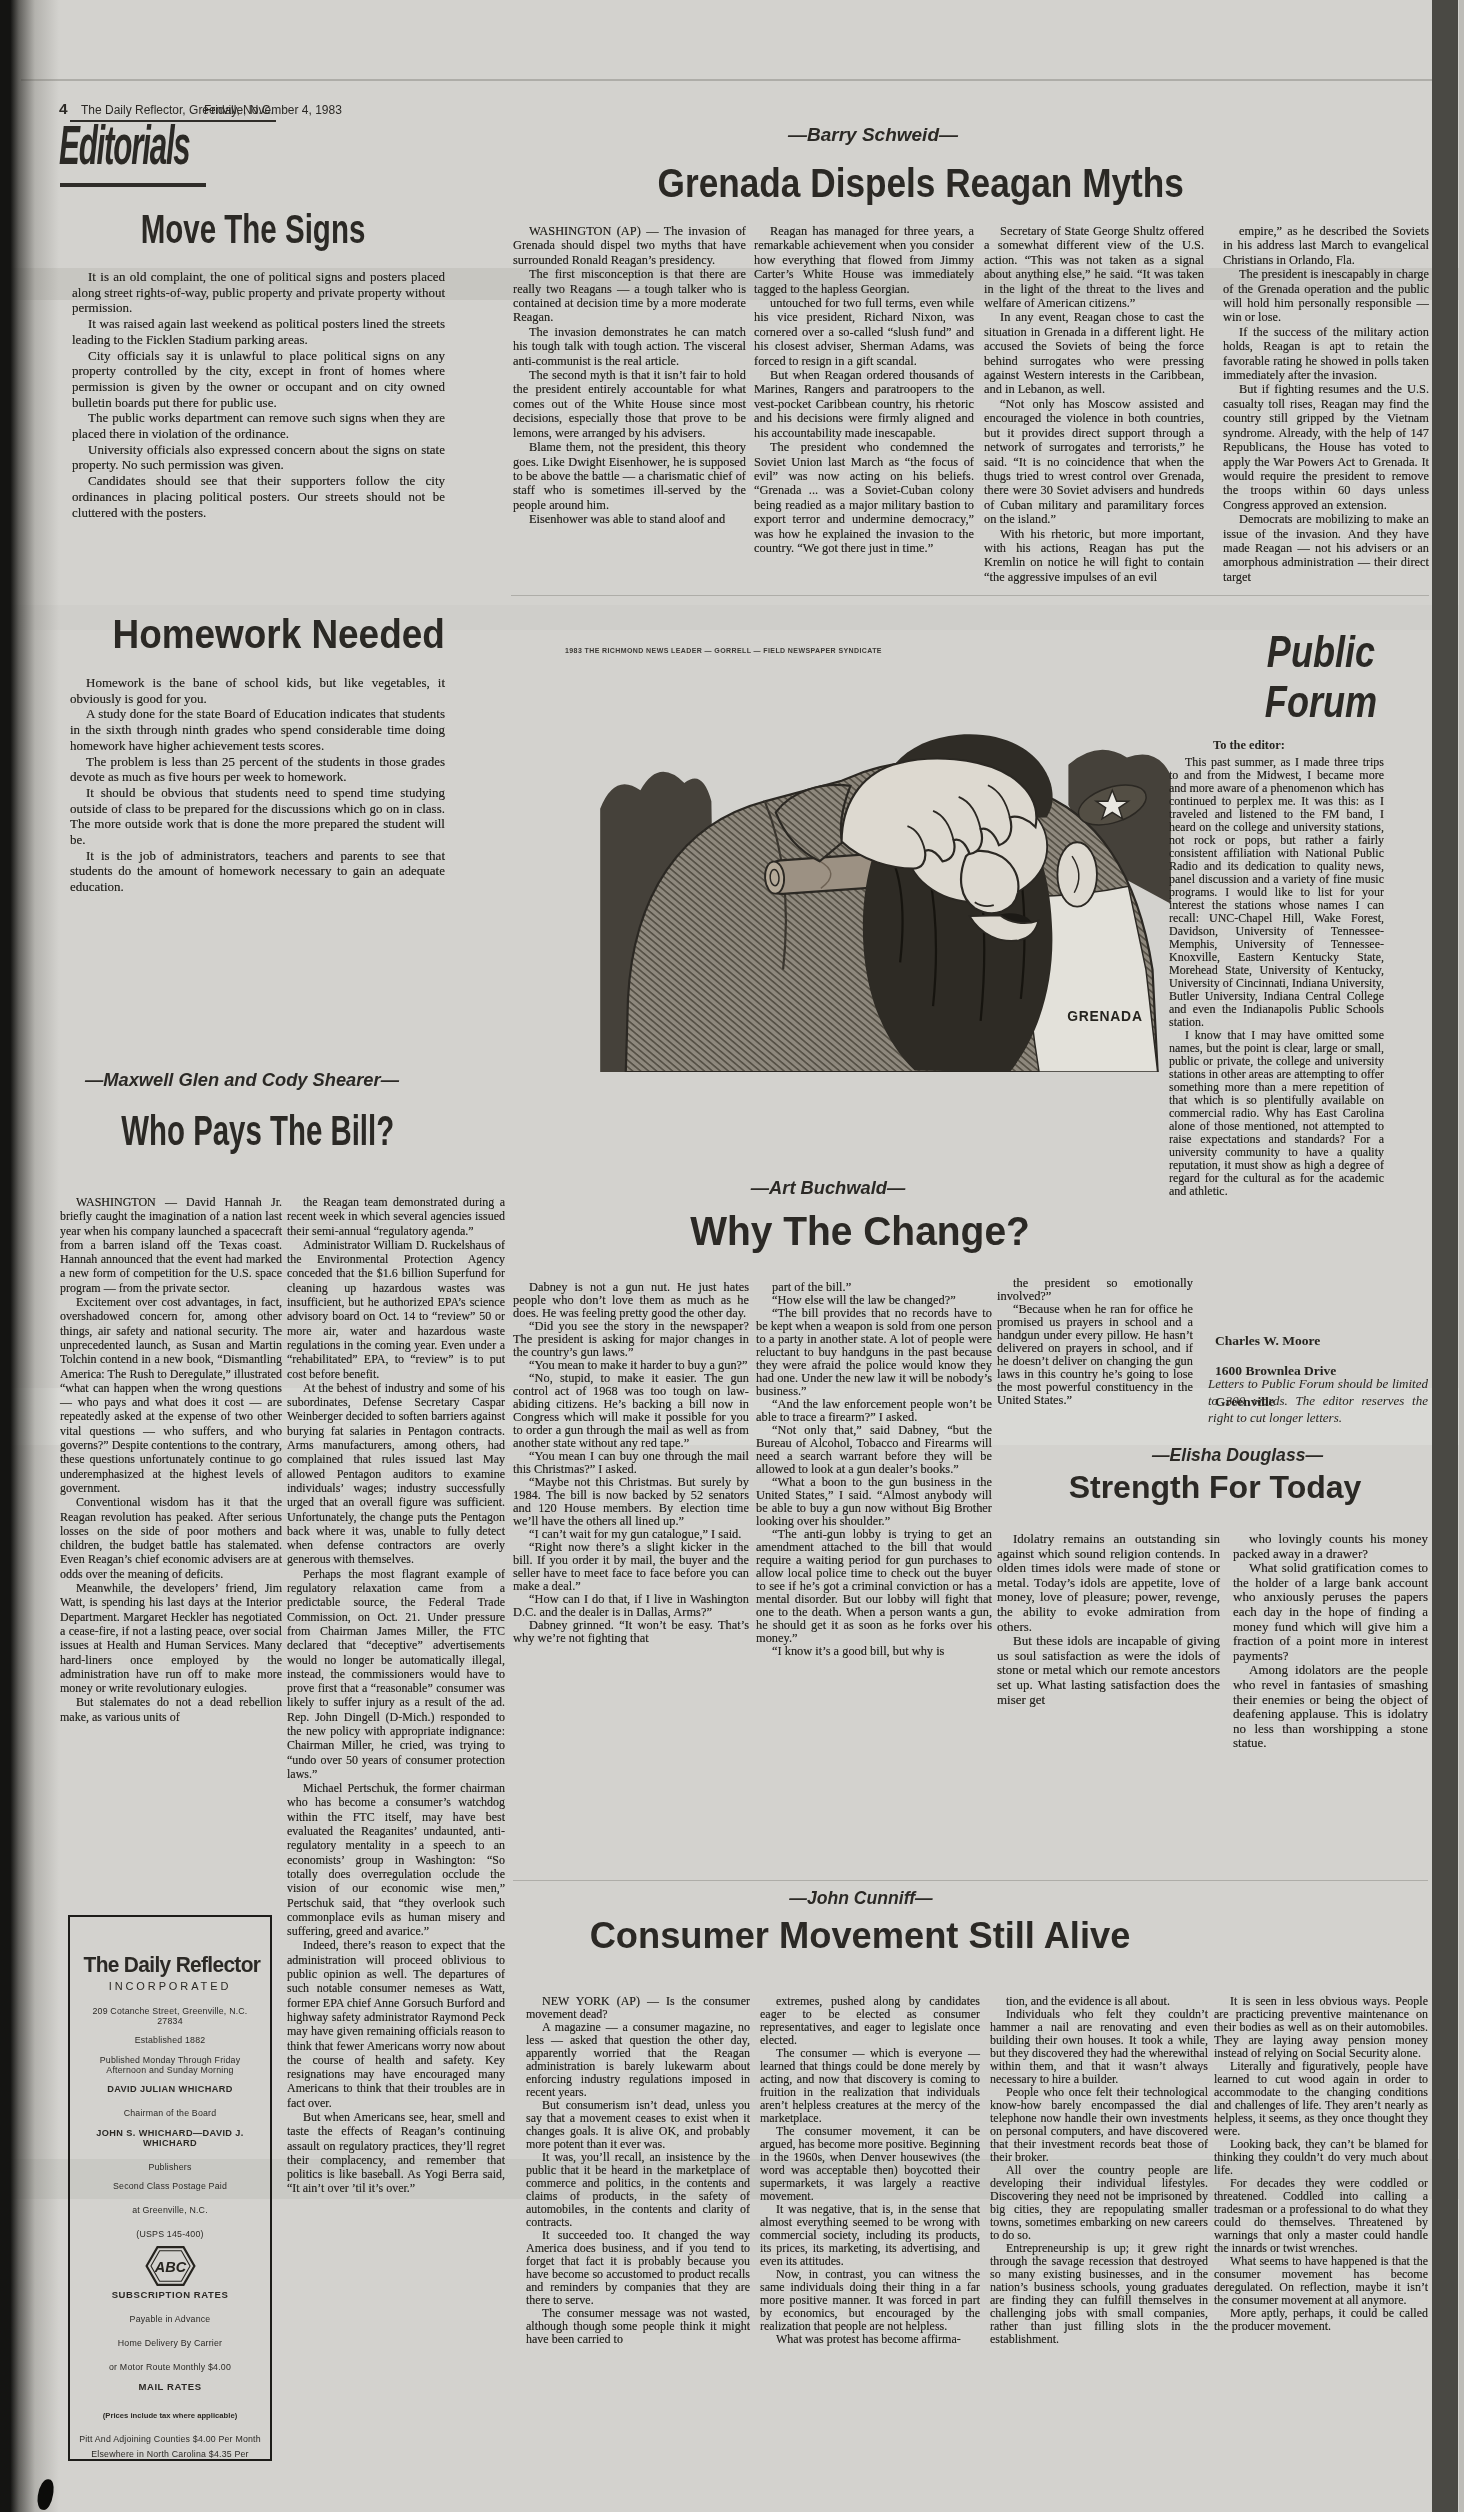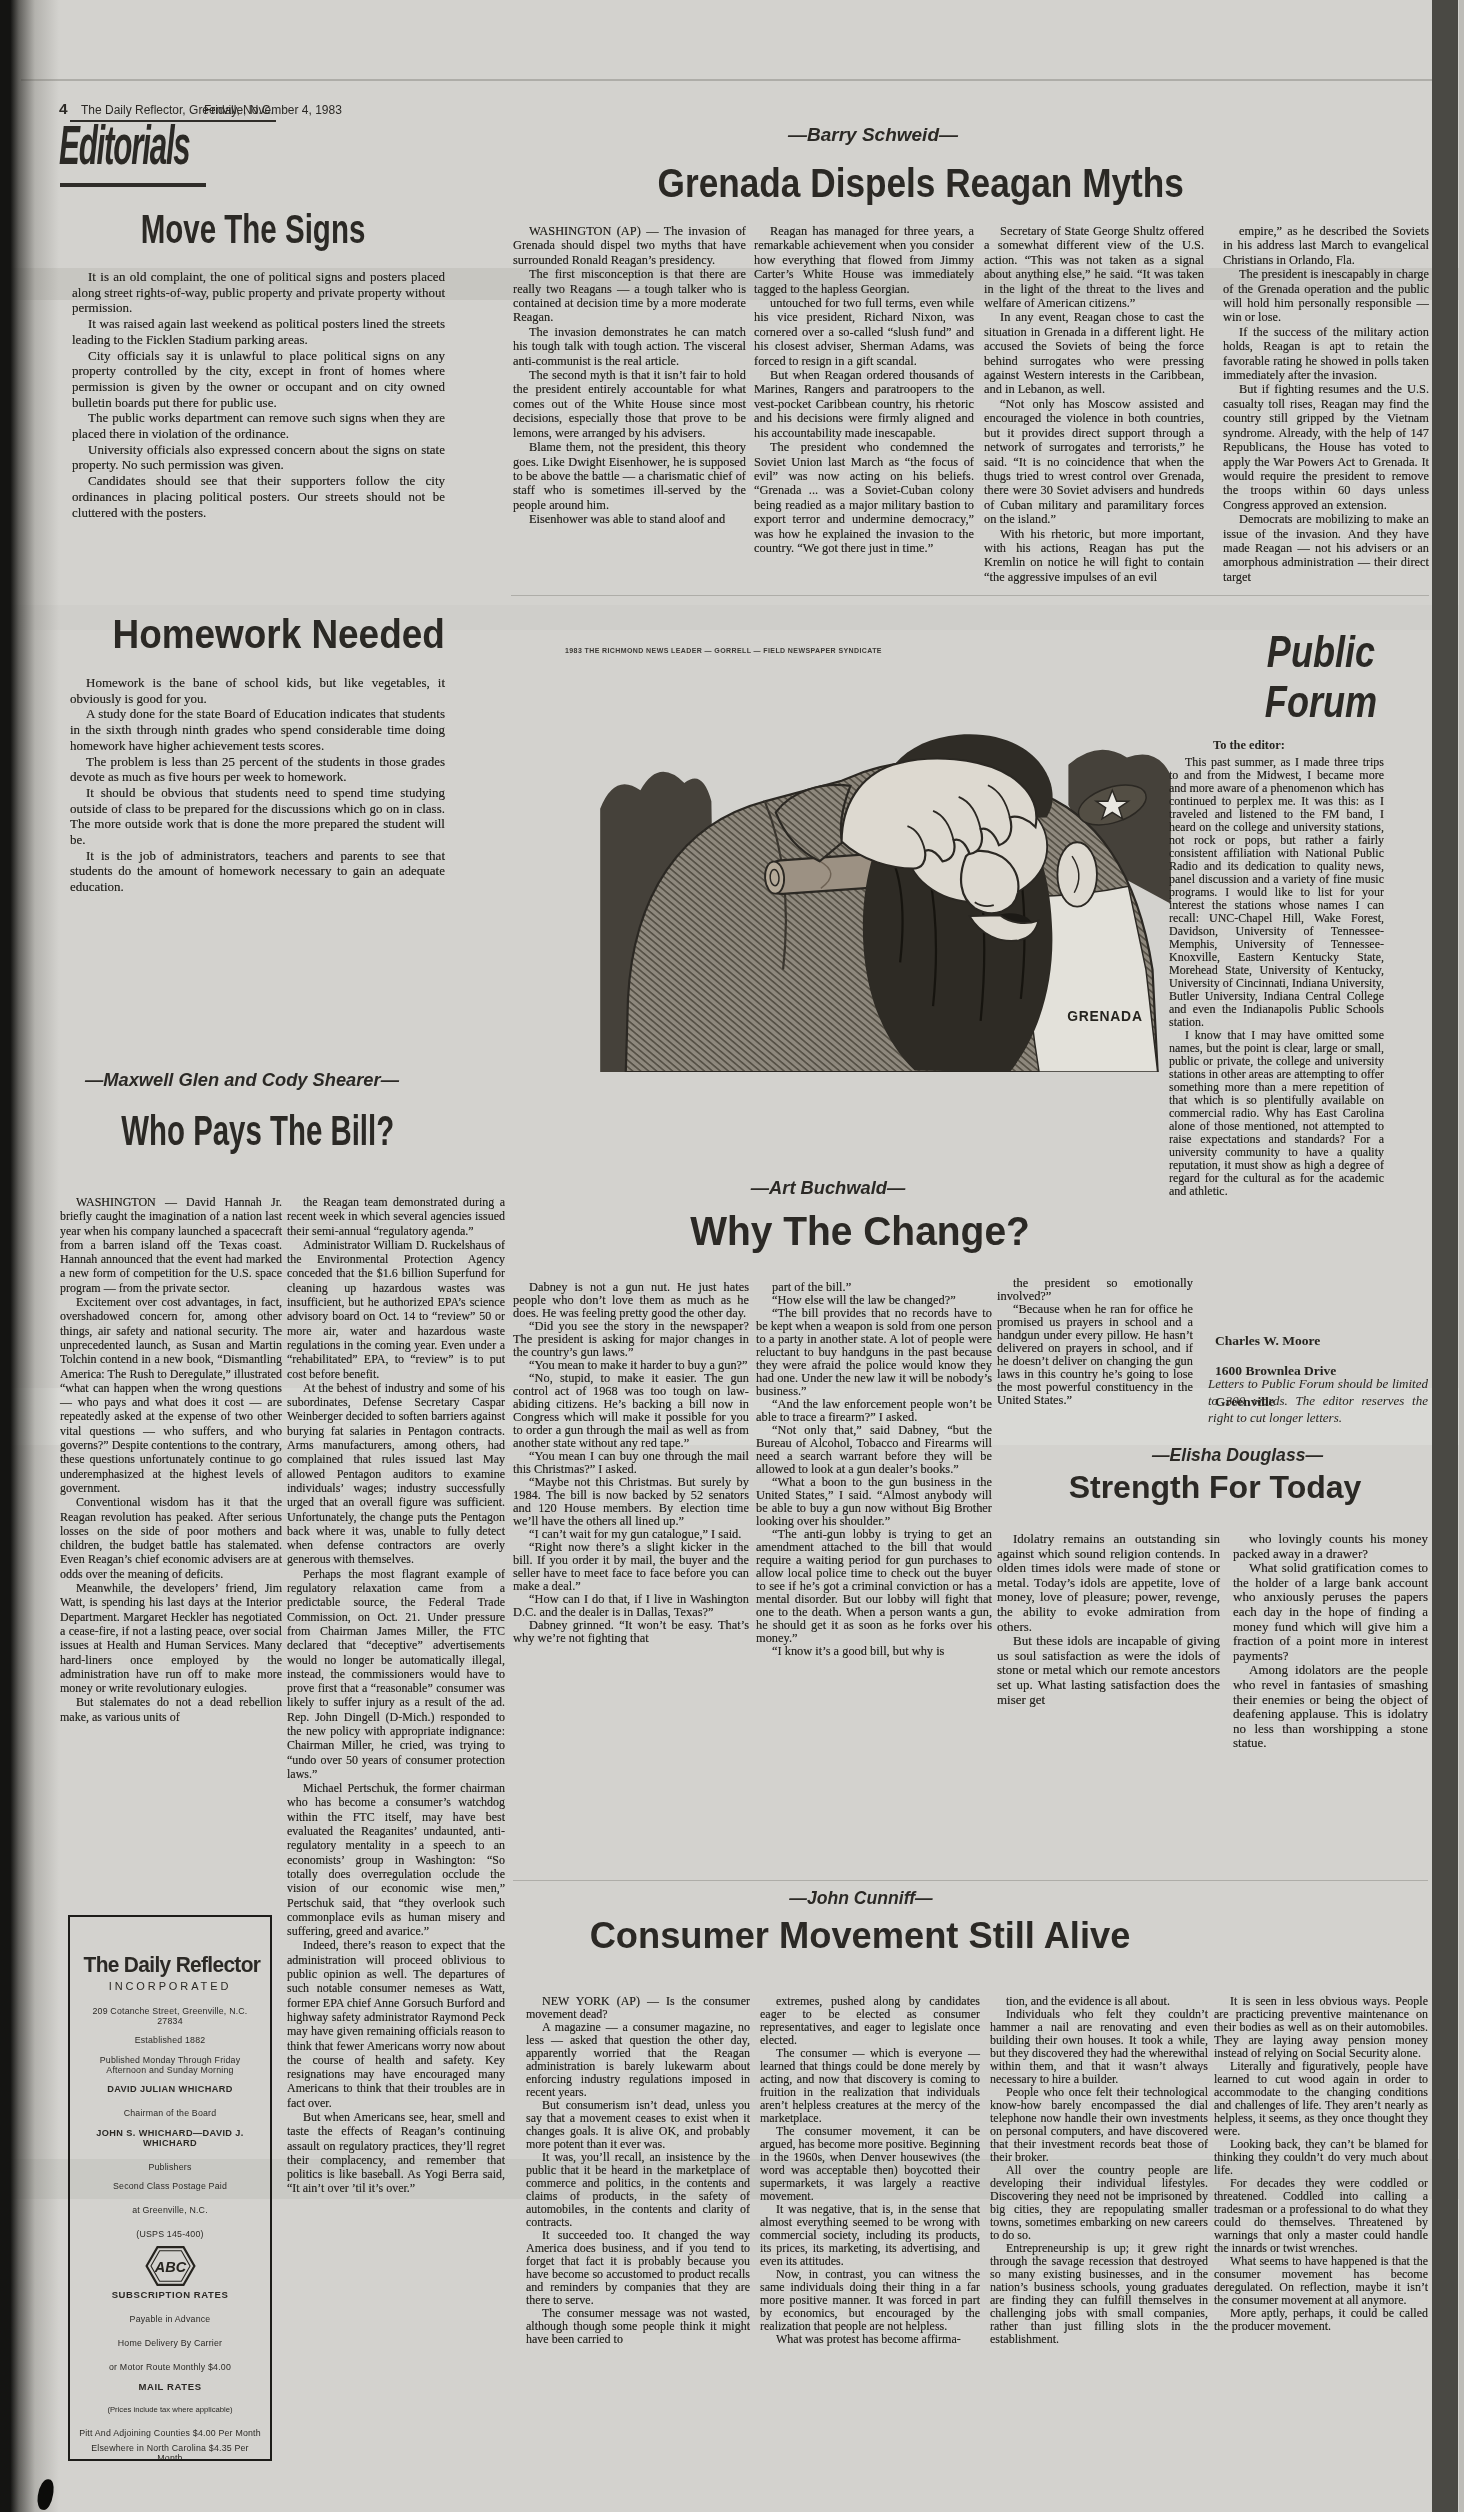--- a/index.html
+++ b/index.html
@@ -20,21 +20,21 @@
   .edge-right2{left:1459px;top:0;width:5.9px;height:2512px;background:#bdbcb7;}
   .band{left:0;width:1464px;pointer-events:none;}
   .ink-blob{left:38px;top:2479px;width:14.6px;height:31px;background:#0c0c0a;border-radius:60% 40% 55% 45%;transform:rotate(8deg);}
   
   .hdr-sans{font-family:"Liberation Sans",sans-serif;color:#2b2925;}
   
   .mbox{border:2.2px solid #1d1c19;text-align:center;font-family:"Liberation Sans",sans-serif;color:#2b2925;box-sizing:border-box;padding:35px 8.8px 0;overflow:hidden;}
   .mb-title{font-weight:700;font-size:22px;letter-spacing:-0.7px;transform:scaleX(.95);white-space:nowrap;}
   .mb-inc{font-size:11px;letter-spacing:2.9px;font-weight:400;margin-top:1.5px;}
   .mb-small{font-size:8.8px;margin-top:14px;letter-spacing:0.2px;}
-  .mb-tiny{font-size:7.7px;margin-top:13px;}
+  .mb-tiny{font-size:7.7px;margin-top:19px;font-weight:bold;}
   .mb-name{font-size:9.2px;font-weight:700;letter-spacing:0.4px;}
   .mb-head{font-size:9.5px;font-weight:700;letter-spacing:0.6px;}
   .mb-gap{margin-top:9.5px;}
   .mb-gap-s{margin-top:4.4px;}
   .mb-just{font-size:12px;text-align:justify;margin-top:19px;padding:0 4.4px;line-height:10px;text-decoration:underline;}
   .sig-line{font-weight:700;font-size:13.5px;line-height:17px;text-indent:0;}
   .pf-note{font-style:italic;font-size:13px;line-height:17px;text-align:justify;}
 </style>
 </head>
 <body>
@@ -206,21 +206,21 @@
   <div class="abs hl" style="left:655px;top:1208px;width:410px;font-size:41px;transform:scaleX(.95);">Why The Change?</div>
   <div class="abs colp" style="left:513px;top:1281px;width:236px;font-size:12.4px;line-height:13px;">
       <p class="">Dabney is not a gun nut. He just hates people who don’t love them as much as he does. He was feeling pretty good the other day.</p>
       <p class="">“Did you see the story in the newspaper? The president is asking for major changes in the country’s gun laws.”</p>
       <p class="">“You mean to make it harder to buy a gun?”</p>
       <p class="">“No, stupid, to make it easier. The gun control act of 1968 was too tough on law-abiding citizens. He’s backing a bill now in Congress which will make it possible for you to order a gun through the mail as well as from another state without any red tape.”</p>
       <p class="">“You mean I can buy one through the mail this Christmas?” I asked.</p>
       <p class="">“Maybe not this Christmas. But surely by 1984. The bill is now backed by 52 senators and 120 House members. By election time we’ll have the others all lined up.”</p>
       <p class="">“I can’t wait for my gun catalogue,” I said.</p>
       <p class="">“Right now there’s a slight kicker in the bill. If you order it by mail, the buyer and the seller have to meet face to face before you can make a deal.”</p>
-      <p class="">“How can I do that, if I live in Washington D.C. and the dealer is in Dallas, Texas?”</p>
+      <p class="">“How can I do that, if I live in Washington D.C. and the dealer is in Dallas, Arms?”</p>
       <p class="">Dabney grinned. “It won’t be easy. That’s why we’re not fighting that</p>
     </div>
   <div class="abs colp" style="left:756px;top:1281px;width:236px;font-size:12.4px;line-height:13px;">
       <p class="">part of the bill.”</p>
       <p class="">“How else will the law be changed?”</p>
       <p class="">“The bill provides that no records have to be kept when a weapon is sold from one person to a party in another state. A lot of people were reluctant to buy handguns in the past because they were afraid the police would know they had one. Under the new law it will be nobody’s business.”</p>
       <p class="">“And the law enforcement people won’t be able to trace a firearm?” I asked.</p>
       <p class="">“Not only that,” said Dabney, “but the Bureau of Alcohol, Tobacco and Firearms will need a search warrant before they will be allowed to look at a gun dealer’s books.”</p>
       <p class="">“What a boon to the gun business in the United States,” I said. “Almost anybody will be able to buy a gun now without Big Brother looking over his shoulder.”</p>
       <p class="">“The anti-gun lobby is trying to get an amendment attached to the bill that would require a waiting period for gun purchases to allow local police time to check out the buyer to see if he’s got a criminal conviction or has a mental disorder. But our lobby will fight that one to the death. When a person wants a gun, he should get it as soon as he forks over his money.”</p>

